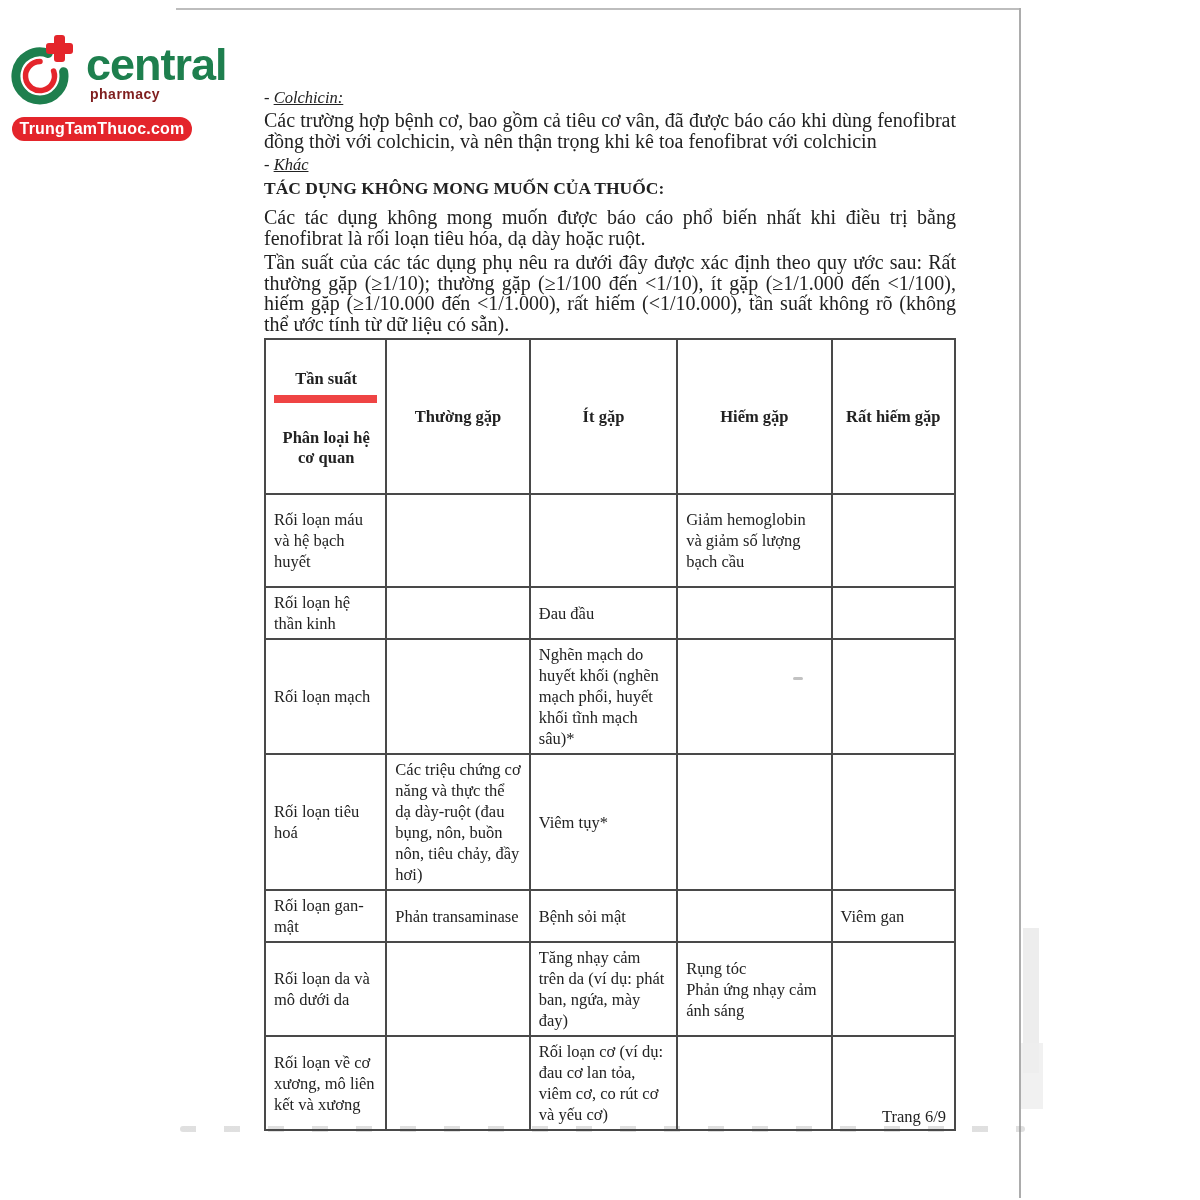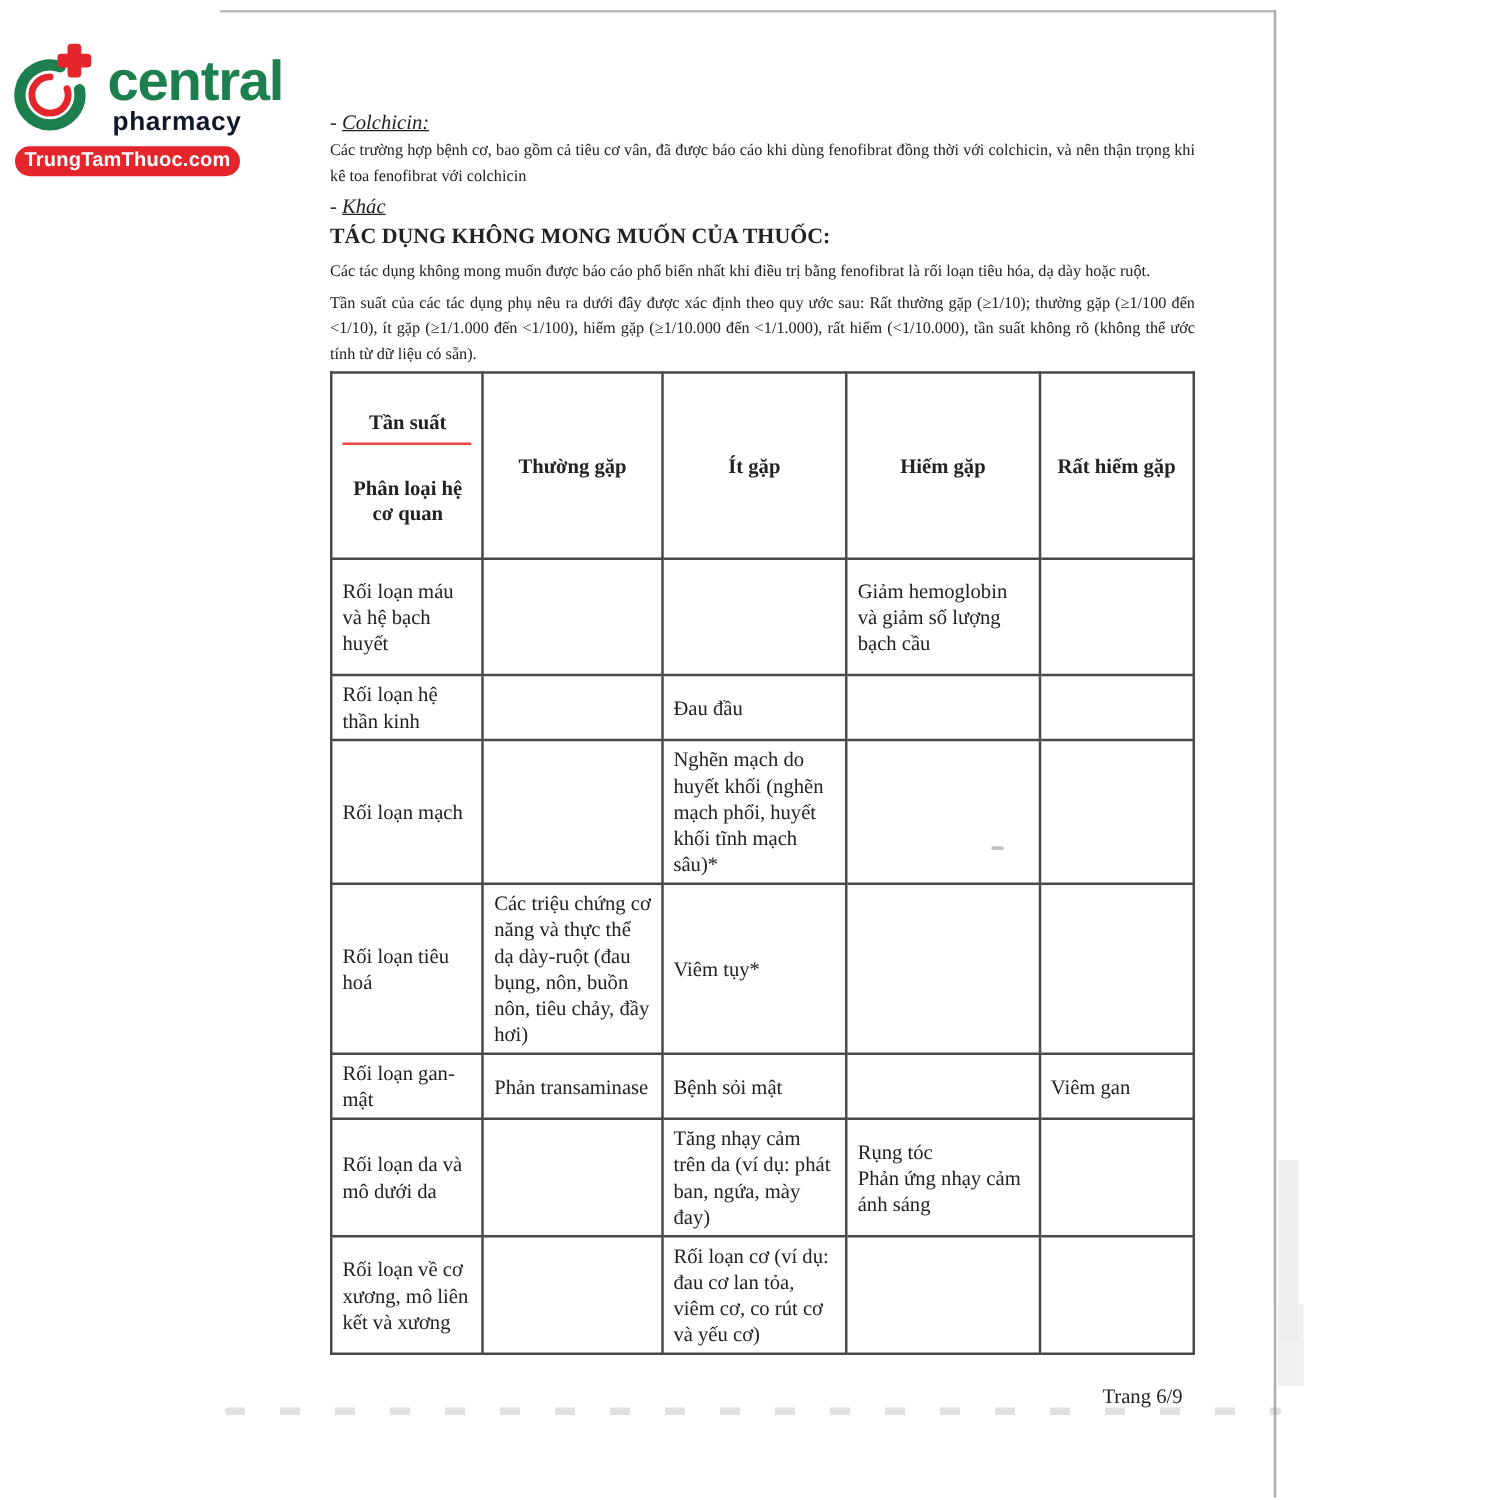--- a/index.html
+++ b/index.html
@@ -24,43 +24,43 @@
   .speck-1{position:absolute;left:793px;top:677px;width:10px;height:3px;background:#c2c2c2;border-radius:2px;}
 
   
   .logo{position:absolute;left:10px;top:30px;width:236px;height:116px;}
   .logo-icon{position:absolute;left:0;top:2px;}
   .logo-brand{position:absolute;left:76px;top:12px;
     font-family:"Liberation Sans","DejaVu Sans",sans-serif;
     font-weight:bold;font-size:45px;letter-spacing:-1px;color:#1e7f4e;line-height:1;}
   .logo-tagline{position:absolute;left:80px;top:57px;
     font-family:"Liberation Sans","DejaVu Sans",sans-serif;
-    font-weight:600;font-size:21px;letter-spacing:.5px;color:#0f172a;line-height:1;}
+    font-weight:600;font-size:14px;letter-spacing:.5px;color:#7f1d1d;line-height:1;}
   .logo-badge{position:absolute;left:2px;top:87px;width:180px;height:24px;
     background:#e4252b;border-radius:13px;
     font-family:"Liberation Sans","DejaVu Sans",sans-serif;
     font-weight:bold;font-size:16px;color:#ffffff;text-align:center;line-height:24px;letter-spacing:.2px;}
 
   
   .doc{position:absolute;left:264px;top:88px;width:692px;text-align:justify;}
   .ul-head{font-style:italic;font-size:16.5px;line-height:20px;margin:0 0 2px 0;text-align:left;}
   .ul-head .u{text-decoration:underline;}
-  p.body{font-size:13px;line-height:20.5px;margin:0 0 4px 0;}
+  p.body{font-size:20px;line-height:20.5px;margin:0 0 4px 0;}
   h2.adr{font-size:17.5px;line-height:22px;margin:1px 0 8px 0;font-weight:bold;text-align:left;}
 
   
   table.adr-table{border-collapse:collapse;width:692px;margin-top:3px;table-layout:fixed;}
   table.adr-table th,table.adr-table td{
     border:2px solid #494949;
     font-size:16.5px;line-height:21px;
     padding:4px 8px;vertical-align:middle;text-align:left;
     white-space:pre-line;word-wrap:break-word;}
   table.adr-table th{font-weight:bold;text-align:center;vertical-align:middle;}
   th.corner{padding:0;vertical-align:top;text-align:left;}
-  .corner-top{height:26px;border-bottom:2px solid #ef4444;padding:4px 6px 0 7px;font-weight:bold;line-height:20px;}
+  .corner-top{height:26px;border-bottom:8px solid #ef4444;padding:4px 6px 0 7px;font-weight:bold;line-height:20px;}
   .corner-bottom{padding:4px 6px 0 7px;font-weight:bold;line-height:20px;}
 
   .footer-page{width:692px;margin-left:264px;text-align:right;padding-right:10px;
     font-size:16.5px;margin-top:5px;box-sizing:border-box;}
 </style>
 </head>
 <body>
 
 <div class="scan-top-line"></div>
 <div class="scan-right-line"></div>

